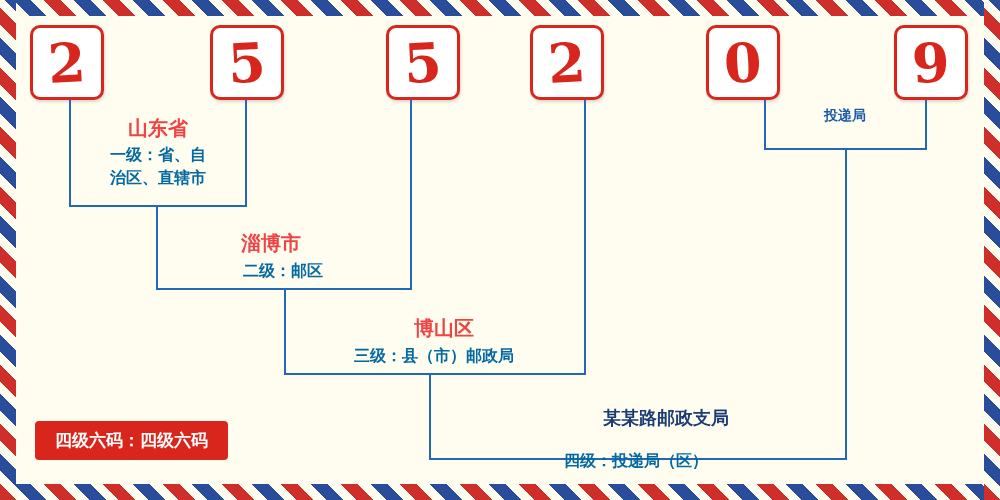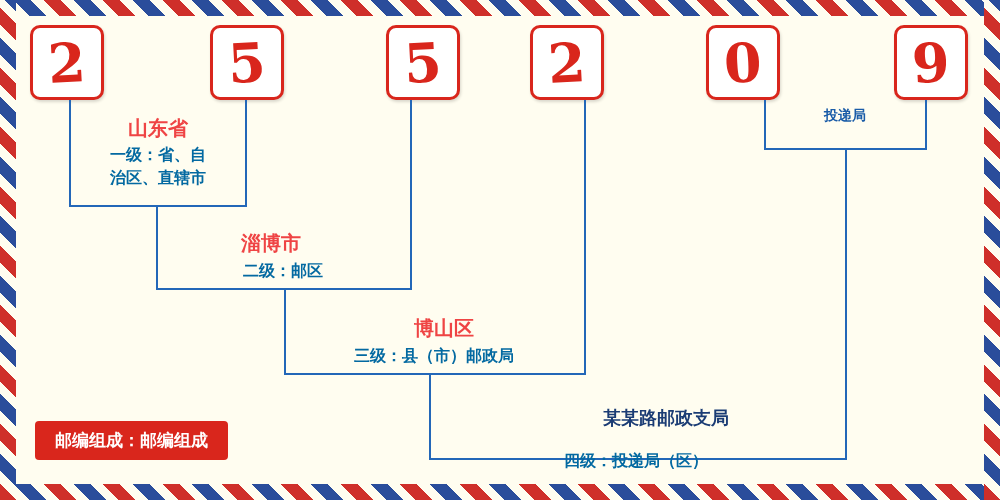--- a/index.html
+++ b/index.html
@@ -122,15 +122,15 @@
   <div class="level-desc" style="left:283px;top:259px;">二级：邮区</div>
 
   <div class="place-name" style="left:444px;top:315px;">博山区</div>
   <div class="level-desc" style="left:434px;top:344px;">三级：县（市）邮政局</div>
 
   <div class="branch-name" style="left:666px;top:398px;margin-top:8px;">某某路邮政支局</div>
   <div class="level-desc" style="left:636px;top:429px;margin-top:20px;">四级：投递局（区）</div>
 
   <div class="delivery-name" style="left:845px;top:107px;">投递局</div>
 
-  <div class="badge">邮编组成：邮编组成</div>
+  <div class="badge">四级六码：四级六码</div>
 
 </div>
 
 </body></html>

